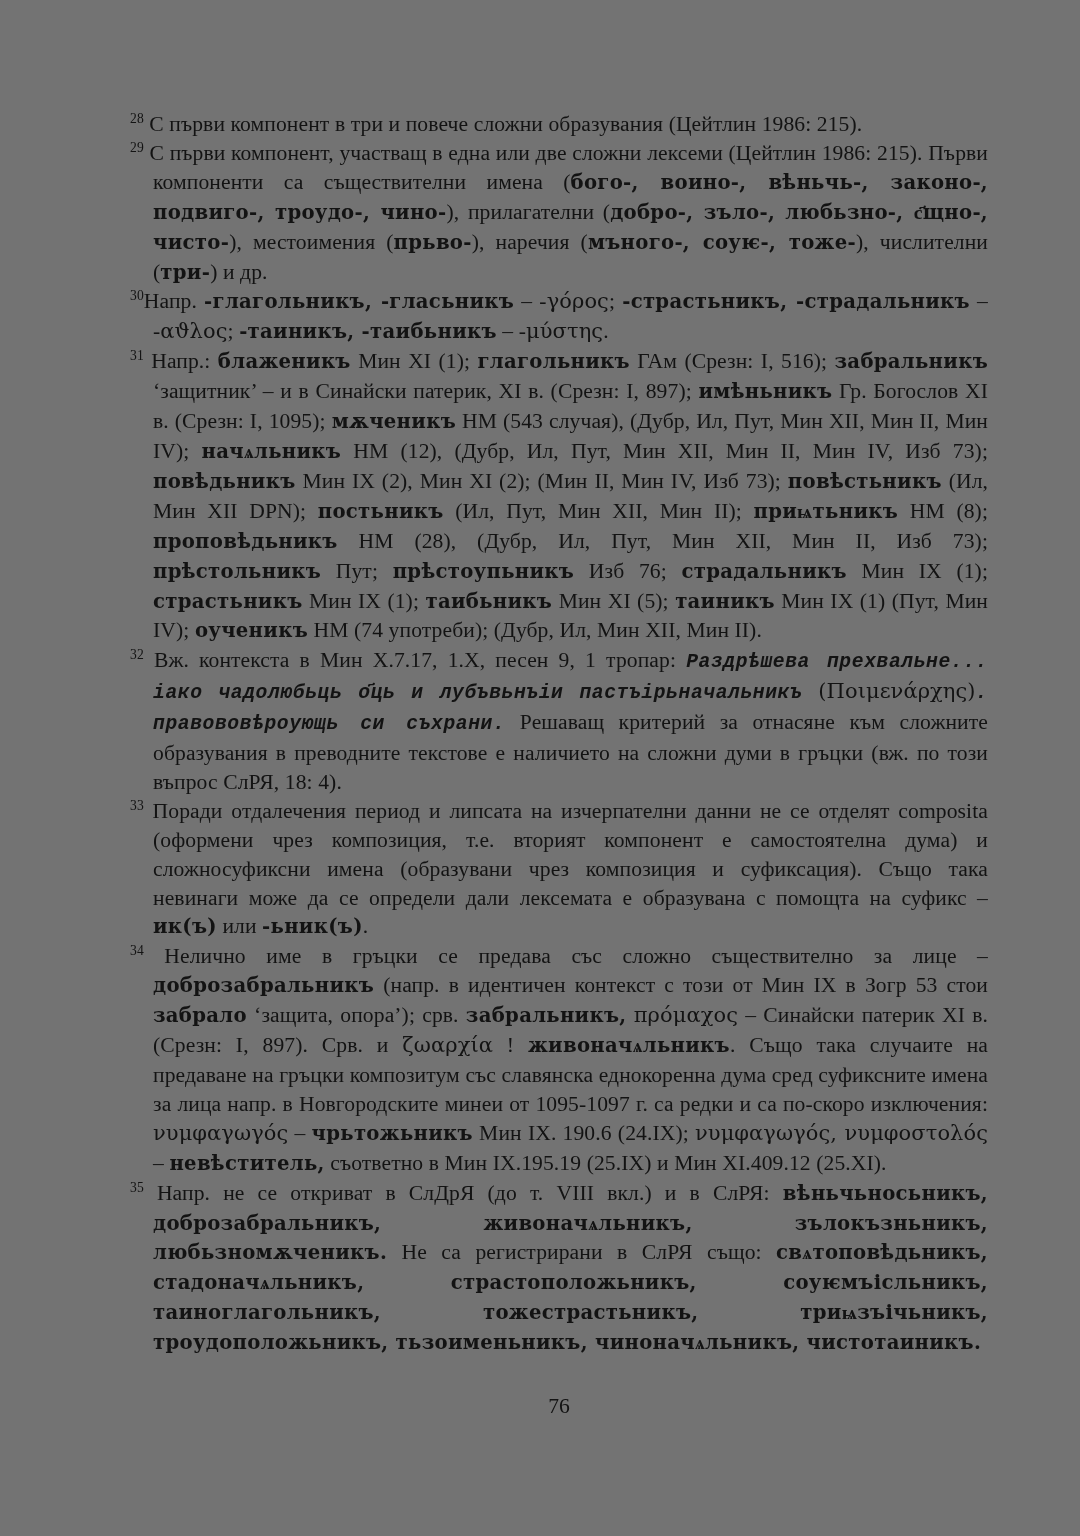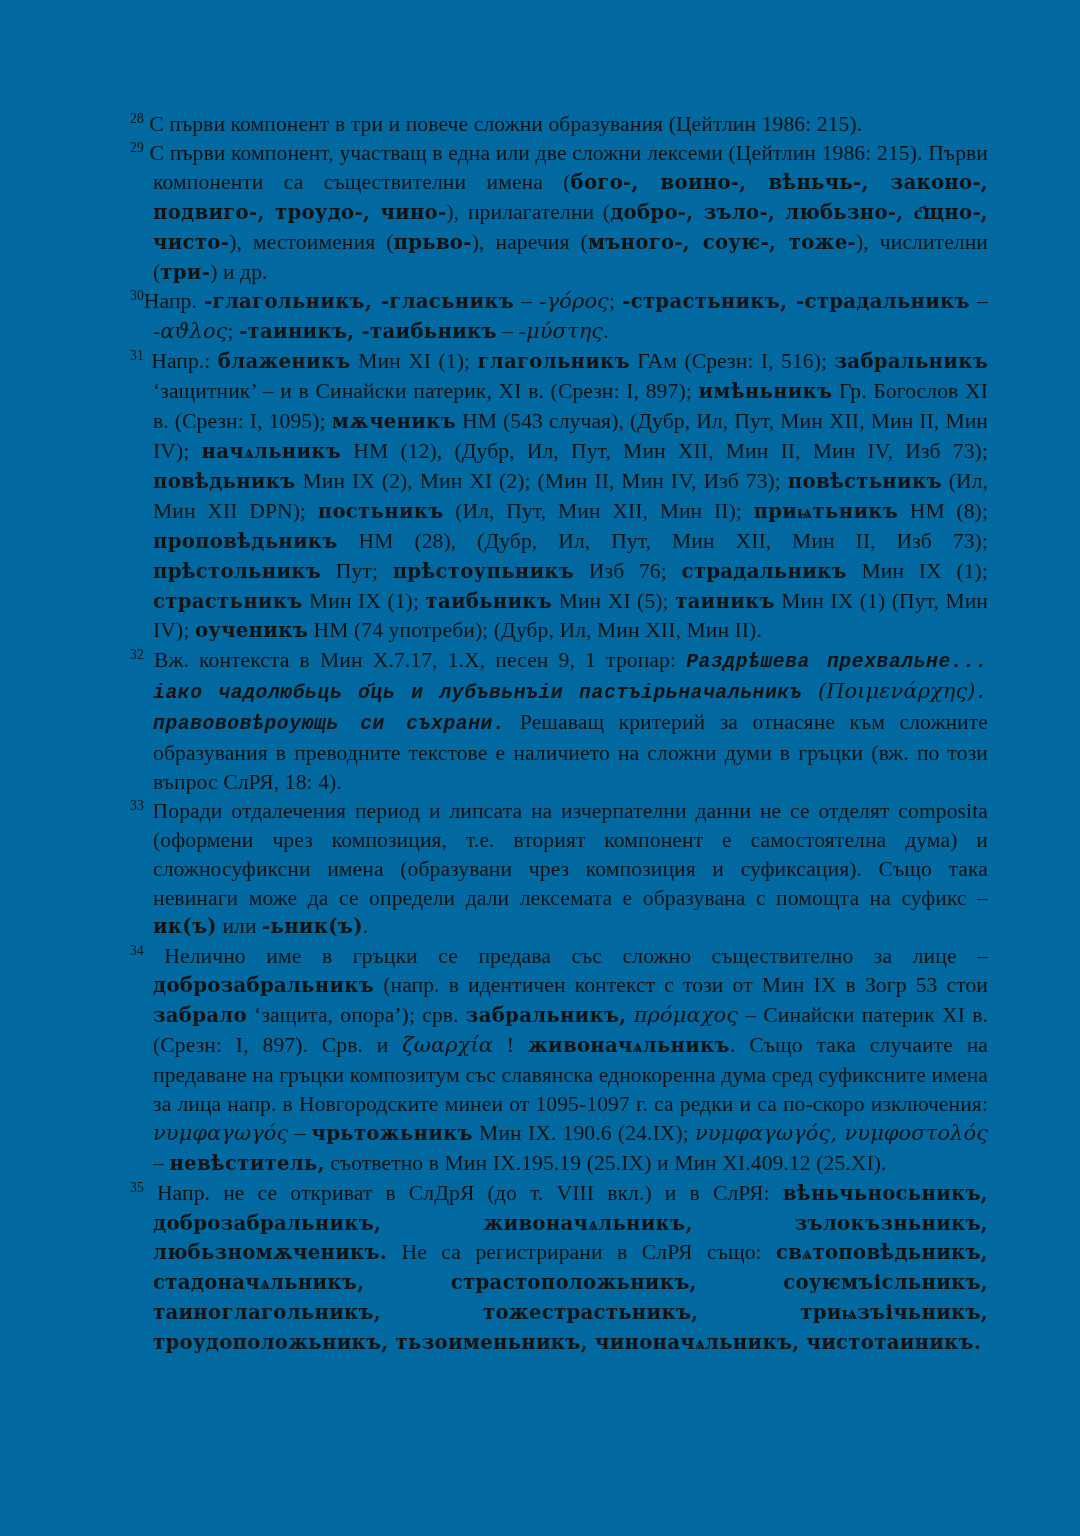--- a/index.html
+++ b/index.html
@@ -1,21 +1,21 @@
 <!DOCTYPE html>
 <html><head>
 <meta charset="utf-8">
 <style>
   html,body{margin:0;padding:0;}
   body{
     width:1080px;height:1536px;background:#e8e8e8;
     font-family:"Liberation Serif", serif;
   }
   .sheet{
-    position:relative;width:1080px;height:1536px;background:#0369a1;
+    position:relative;width:1080px;height:1536px;background:#737373;
     color:#131313;overflow:hidden;
   }
   .content{
     position:absolute;left:130px;top:110px;width:858px;
   }
   p.footnote{
     margin:0;padding-left:23px;text-indent:-23px;
     text-align:justify;
     font-size:21.6px;line-height:28.9px;
     letter-spacing:0.1px;
@@ -31,21 +31,20 @@
     letter-spacing:0.3px;
   }
   .ocs.it{
     font-style:italic;
     letter-spacing:0.6px;
     font-family:Liberation Mono, monospace;
   }
   
   .greek{
     font-family:"DejaVu Serif", serif;
-    font-style:italic;
     font-size:0.97em;
   }
   .page-number{
     position:absolute;left:130px;top:1394px;width:858px;
     text-align:center;font-size:21.6px;color:#131313;
   }
 </style>
 </head>
 <body>
 
@@ -53,13 +52,14 @@
   <div class="content" id="footnotes">
       <p class="footnote"><sup class="fn-marker">28</sup><span> С първи компонент в три и повече сложни образувания (Цейтлин 1986: 215).</span></p>
       <p class="footnote"><sup class="fn-marker">29</sup><span> С първи компонент, участващ в една или две сложни лексеми (Цейтлин 1986: 215). Първи компоненти са съществителни имена (</span><span class="ocs">бого-, воино-, вѣньчь-, законо-, подвиго-, троудо-, чино-</span><span>), прилагателни (</span><span class="ocs">добро-, зъло-, любьзно-, с҃щно-, чисто-</span><span>), местоимения (</span><span class="ocs">прьво-</span><span>), наречия (</span><span class="ocs">мъного-, соуѥ-, тоже-</span><span>), числителни (</span><span class="ocs">три-</span><span>) и др.</span></p>
       <p class="footnote"><sup class="fn-marker">30</sup><span>Напр. </span><span class="ocs">-глагольникъ, -гласьникъ</span><span> – -</span><span class="greek">γόρος</span><span>; </span><span class="ocs">-страстьникъ, -страдальникъ</span><span> – -</span><span class="greek">αϑλος</span><span>; </span><span class="ocs">-таиникъ, -таибьникъ</span><span> – -</span><span class="greek">μύστης</span><span>.</span></p>
       <p class="footnote"><sup class="fn-marker">31</sup><span> Напр.: </span><span class="ocs">блаженикъ</span><span> Мин XI (1); </span><span class="ocs">глагольникъ</span><span> ГАм (Срезн: I, 516); </span><span class="ocs">забральникъ</span><span> ‘защитник’ – и в Синайски патерик, XI в. (Срезн: I, 897); </span><span class="ocs">имѣньникъ</span><span> Гр. Богослов XI в. (Срезн: I, 1095); </span><span class="ocs">мѫченикъ</span><span> НМ (543 случая), (Дубр, Ил, Пут, Мин XII, Мин II, Мин IV); </span><span class="ocs">начѧльникъ</span><span> НМ (12), (Дубр, Ил, Пут, Мин XII, Мин II, Мин IV, Изб 73); </span><span class="ocs">повѣдьникъ</span><span> Мин IX (2), Мин XI (2); (Мин II, Мин IV, Изб 73); </span><span class="ocs">повѣстьникъ</span><span> (Ил, Мин XII DPN); </span><span class="ocs">постьникъ</span><span> (Ил, Пут, Мин XII, Мин II); </span><span class="ocs">приѩтьникъ</span><span> НМ (8); </span><span class="ocs">проповѣдьникъ</span><span> НМ (28), (Дубр, Ил, Пут, Мин XII, Мин II, Изб 73); </span><span class="ocs">прѣстольникъ</span><span> Пут; </span><span class="ocs">прѣстоупьникъ</span><span> Изб 76; </span><span class="ocs">страдальникъ</span><span> Мин IX (1); </span><span class="ocs">страстьникъ</span><span> Мин IX (1); </span><span class="ocs">таибьникъ</span><span> Мин XI (5); </span><span class="ocs">таиникъ</span><span> Мин IX (1) (Пут, Мин IV); </span><span class="ocs">оученикъ</span><span> НМ (74 употреби); (Дубр, Ил, Мин XII, Мин II).</span></p>
       <p class="footnote"><sup class="fn-marker">32</sup><span> Вж. контекста в Мин X.7.17, 1.X, песен 9, 1 тропар: </span><span class="ocs it">Раздрѣшева прехвальне... іако чадолюбьць о҃ць и лубъвьнъіи пастъірьначальникъ </span><span class="greek">(Ποιμενάρχης)</span><span class="ocs it">. правововѣроующь си съхрани.</span><span> Решаващ критерий за отнасяне към сложните образувания в преводните текстове е наличието на сложни думи в гръцки (вж. по този въпрос  СлРЯ, 18: 4).</span></p>
       <p class="footnote"><sup class="fn-marker">33</sup><span> Поради отдалечения период и липсата на изчерпателни данни не се отделят composita (оформени чрез композиция, т.е. вторият компонент е самостоятелна дума) и сложносуфиксни имена (образувани чрез композиция и суфиксация). Също така невинаги може да се определи дали лексемата е образувана с помощта на суфикс – </span><span class="ocs">ик(ъ)</span><span> или </span><span class="ocs">-ьник(ъ)</span><span>.</span></p>
       <p class="footnote"><sup class="fn-marker">34</sup><span> Нелично име в гръцки се предава със сложно съществително за лице – </span><span class="ocs">доброзабральникъ</span><span> (напр.  в идентичен контекст с този от Мин IX в Зогр 53 стои </span><span class="ocs">забрало</span><span> ‘защита, опора’); срв. </span><span class="ocs">забральникъ,</span><span> </span><span class="greek">πρόμαχος</span><span> – Синайски патерик XI в. (Срезн: I, 897). Срв. и </span><span class="greek">ζωαρχία</span><span> ! </span><span class="ocs">живоначѧльникъ</span><span>. Също така случаите на предаване на гръцки композитум със славянска еднокоренна дума сред суфиксните имена за лица напр. в Новгородските минеи от 1095-1097 г. са редки и са по-скоро изключения: </span><span class="greek">νυμφαγωγός</span><span> – </span><span class="ocs">чрьтожьникъ</span><span> Мин IX. 190.6 (24.IX); </span><span class="greek">νυμφαγωγός, νυμφοστολός</span><span> – </span><span class="ocs">невѣститель,</span><span> съответно в Мин IX.195.19 (25.IX) и Мин XI.409.12 (25.XI).</span></p>
       <p class="footnote"><sup class="fn-marker">35</sup><span> Напр. не се откриват в СлДрЯ (до т. VIII вкл.) и в СлРЯ: </span><span class="ocs">вѣньчьносьникъ, доброзабральникъ, живоначѧльникъ, зълокъзньникъ, любьзномѫченикъ.</span><span> Не са регистрирани в СлРЯ също: </span><span class="ocs">свѧтоповѣдьникъ, стадоначѧльникъ, страстоположьникъ, соуѥмъісльникъ, таиноглагольникъ, тожестрастьникъ, триѩзъічьникъ, троудоположьникъ, тьзоименьникъ, чиноначѧльникъ, чистотаиникъ.</span></p>
     </div>
+  <div class="page-number">76</div>
 </div>
 
 </body></html>

